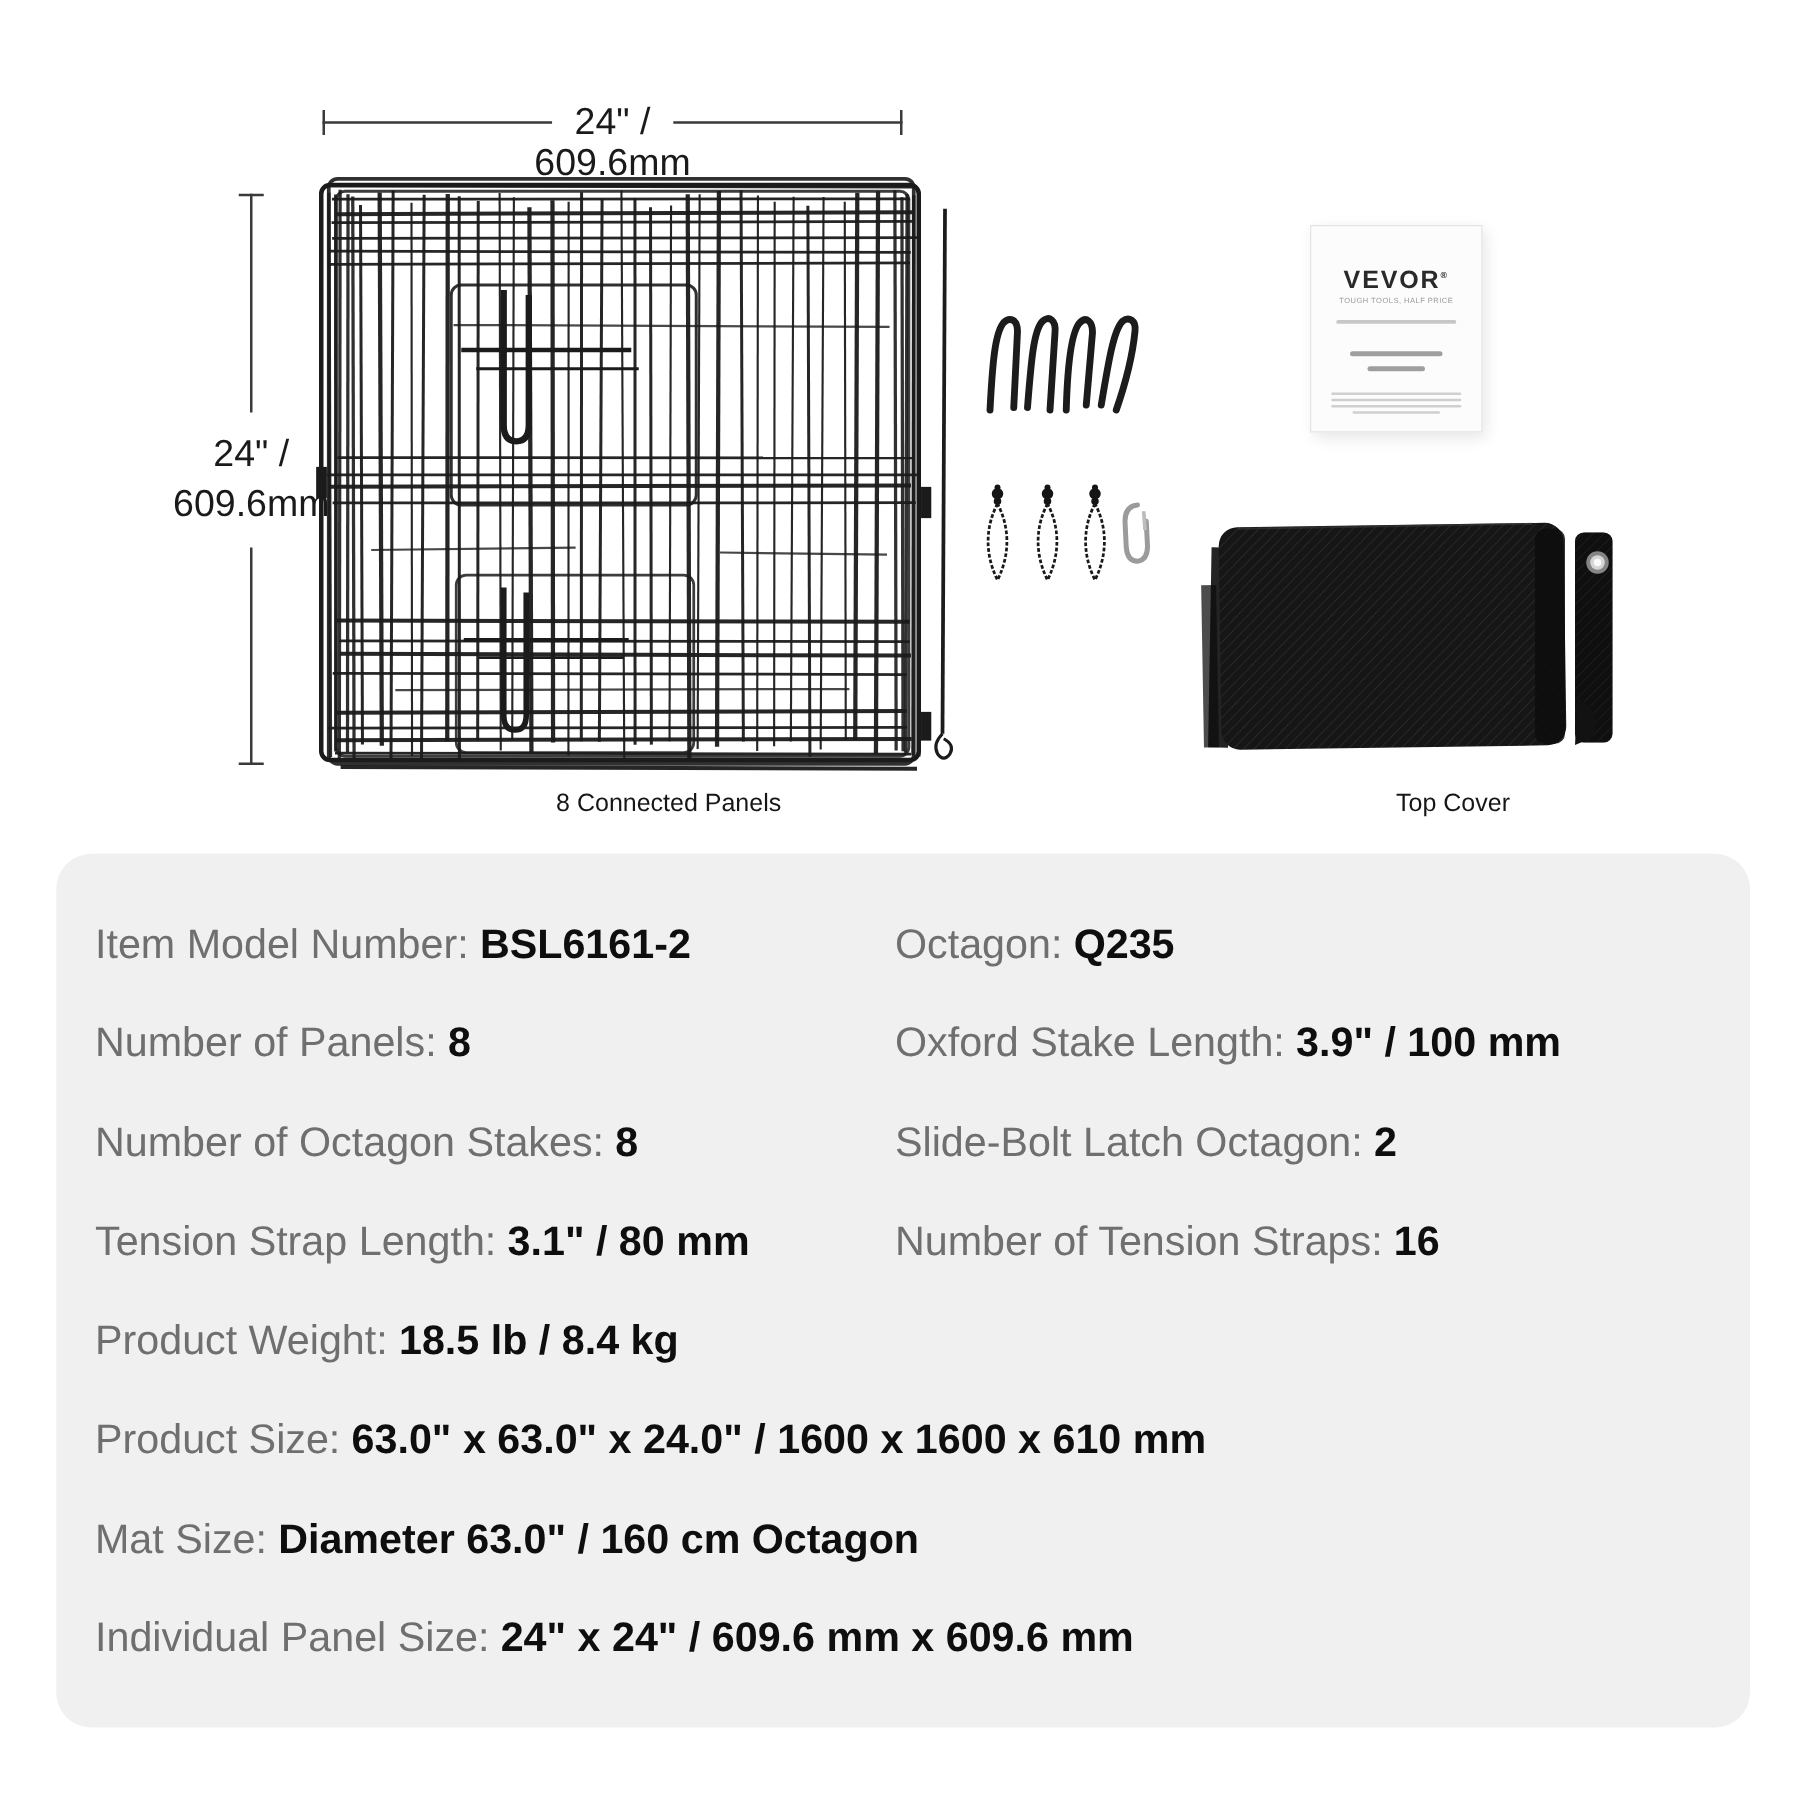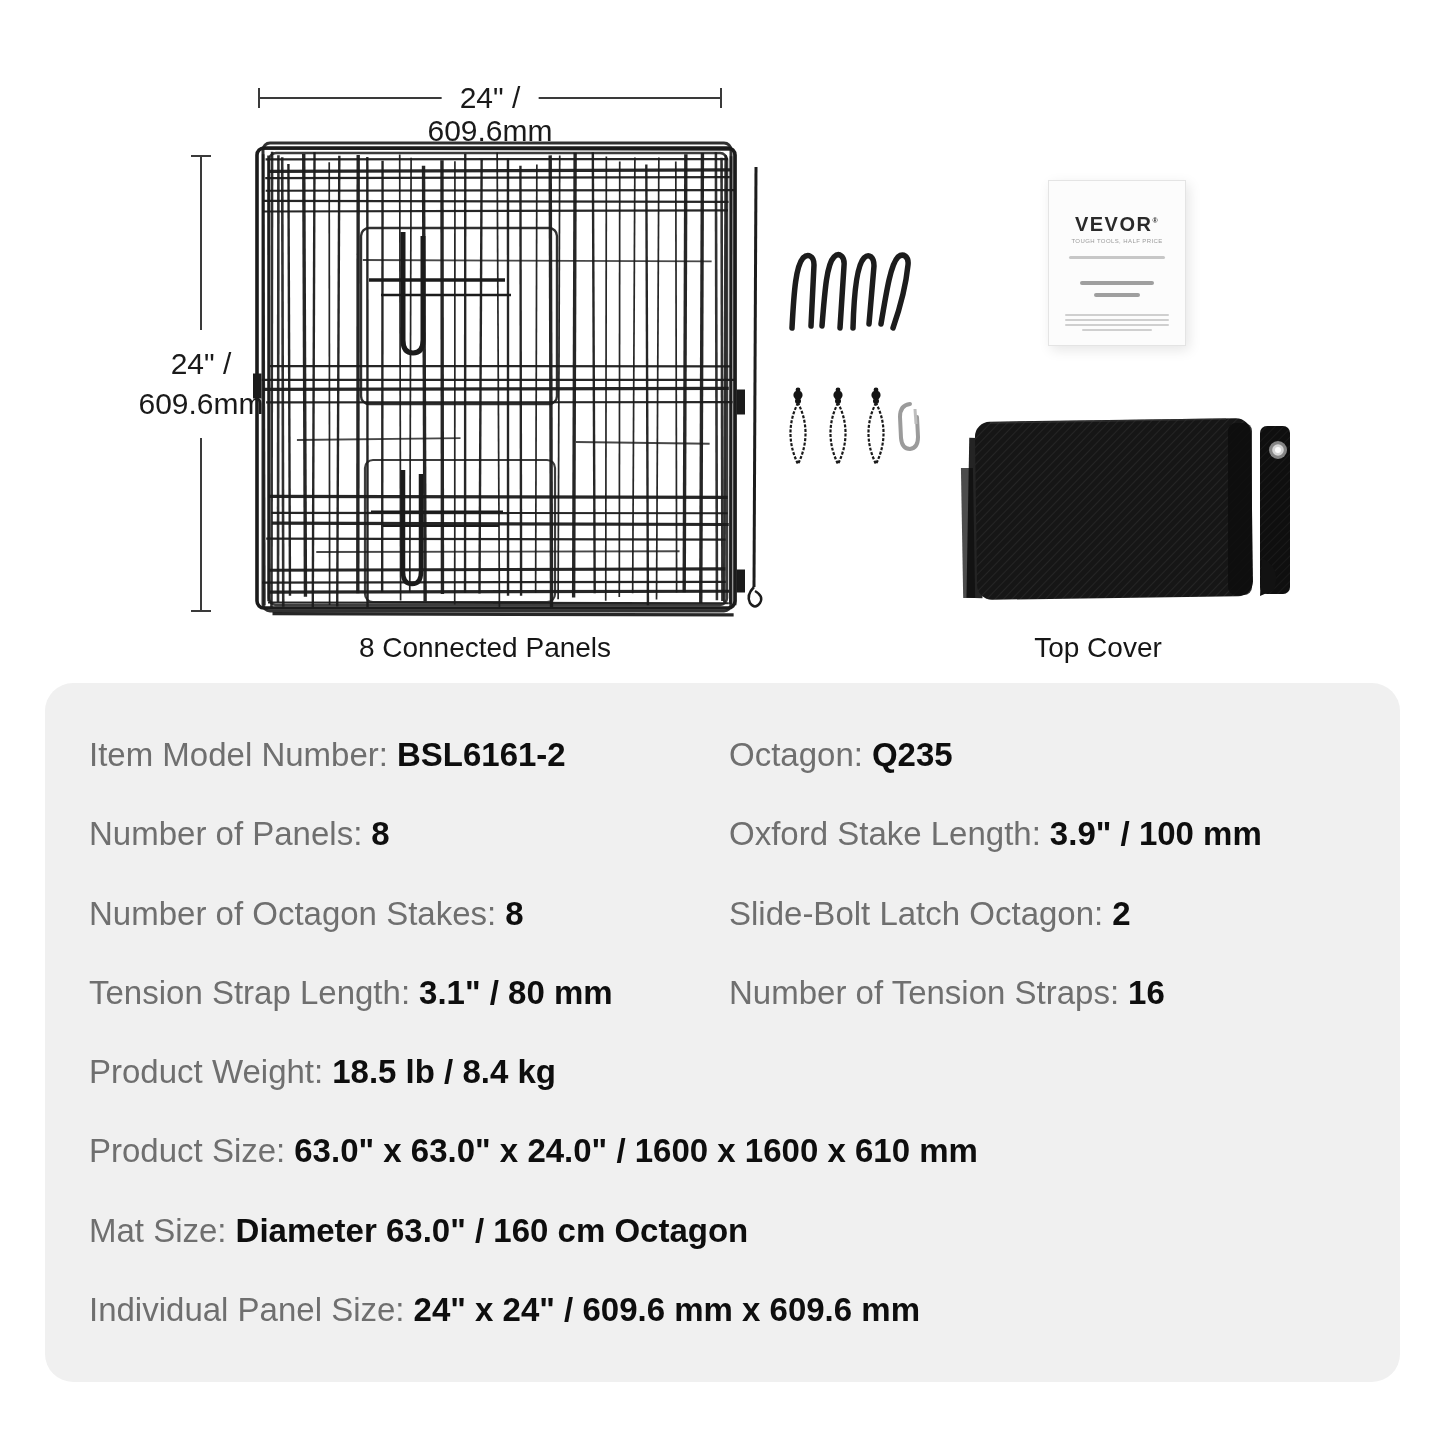--- a/index.html
+++ b/index.html
@@ -19,41 +19,41 @@
   .dim-v .vline{position:absolute;left:9px;top:0;height:100%;border-left:2px solid #3a3a3a;}
   .dim-v .tick{position:absolute;left:0;width:20px;border-top:2px solid #3a3a3a;}
   .dim-v .tick.t{top:0}.dim-v .tick.b{bottom:0}
   .dim-v .txt{
     position:absolute;left:10px;top:50%;transform:translate(-50%,-50%);
     background:#fff;text-align:center;padding:14px 8px;line-height:40px;
   }
   .dim-v .txt span{display:block;}
   
   .abs{position:absolute;}
-  .caption{position:absolute;font-size:28px;color:#161616;text-align:center;}
+  .caption{position:absolute;font-size:20px;color:#161616;text-align:right;}
   .manual{
     position:absolute;left:1048px;top:180px;width:138px;height:166px;
     background:#fcfcfc;border:1px solid #e4e4e4;box-shadow:3px 4px 12px rgba(0,0,0,.10);
     display:flex;flex-direction:column;align-items:center;box-sizing:border-box;
   }
   .manual .brand{margin-top:32px;font-weight:bold;font-size:20px;letter-spacing:1.5px;color:#2a2a2a;}
   .manual .brand sup{font-size:7px;}
   .manual .tagline{margin-top:2px;font-size:6px;color:#9a9a9a;letter-spacing:.4px;}
   .mbar{background:#c7c7c7;border-radius:2px;height:3px;}
   .mbar.b1{width:96px;margin-top:12px;}
   .mbar.b2{width:74px;margin-top:22px;height:4px;background:#9f9f9f;}
   .mbar.b3{width:46px;margin-top:8px;height:4px;background:#9f9f9f;}
   .mfine{margin-top:auto;margin-bottom:14px;display:flex;flex-direction:column;align-items:center;gap:3px;}
   .mfine .mbar{width:104px;height:2px;margin:0;background:#cfcfcf;}
   .mfine .mbar:last-child{width:70px;}
   
   .specs{
     position:absolute;left:45px;top:683px;width:1355px;height:699px;
     background:#f0f0f0;border-radius:28px;box-sizing:border-box;
-    padding:12px 44px;display:flex;flex-direction:column;justify-content:space-evenly;
+    padding:12px 31px;display:flex;flex-direction:column;justify-content:space-evenly;
   }
   .row{display:grid;grid-template-columns:640px 1fr;align-items:center;}
   .row.single{grid-template-columns:1fr;}
   .cell{font-size:33px;white-space:nowrap;}
   .lbl{color:#6f6f6f;}
   .val{color:#0e0e0e;font-weight:700;margin-left:9px;}
 </style>
 </head>
 <body>
 

